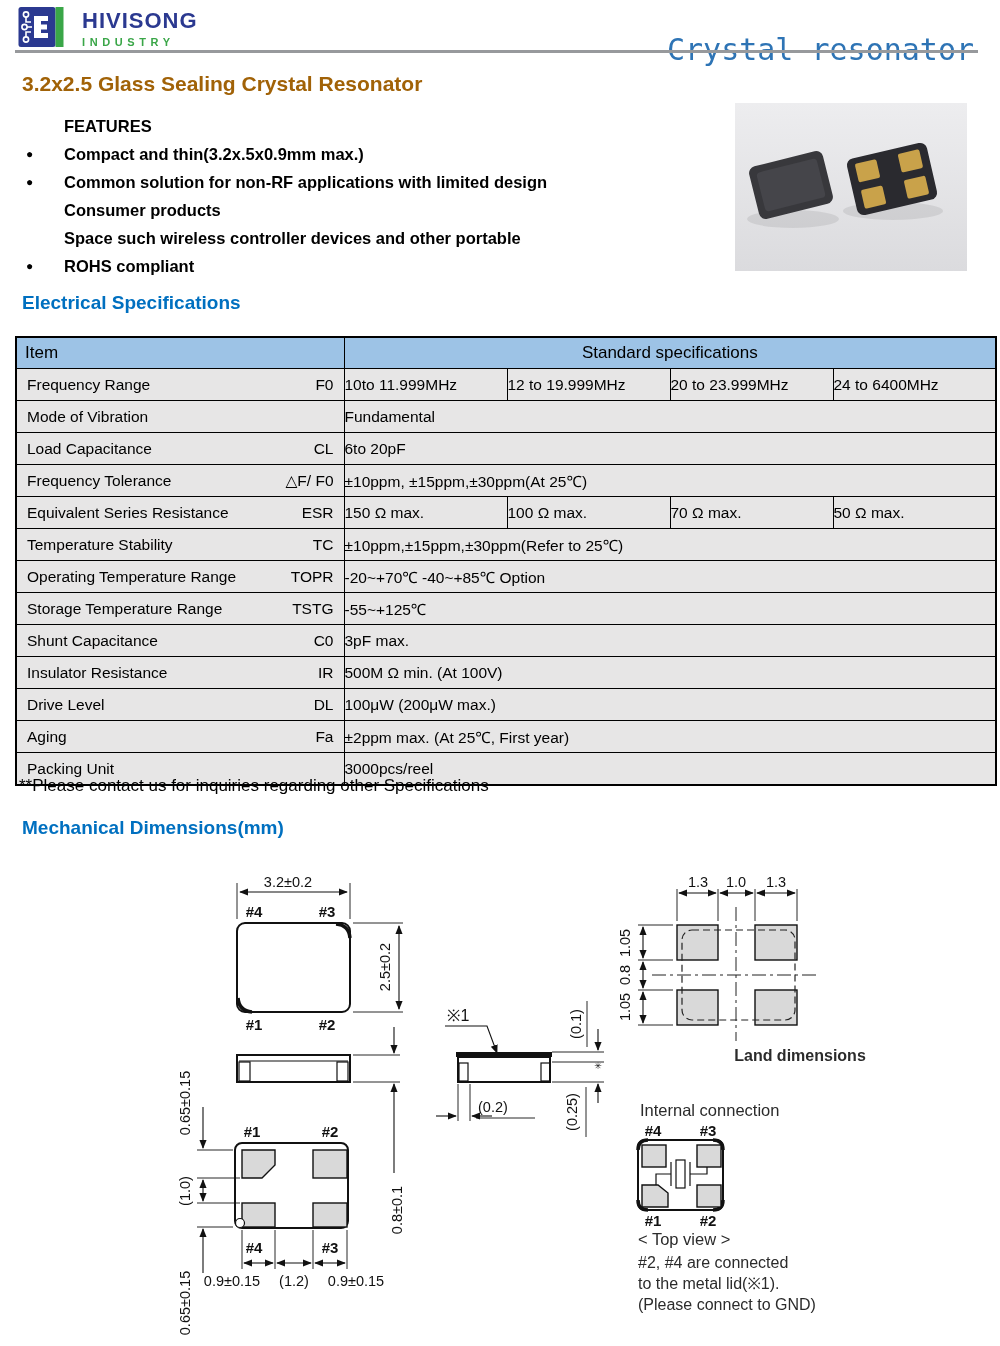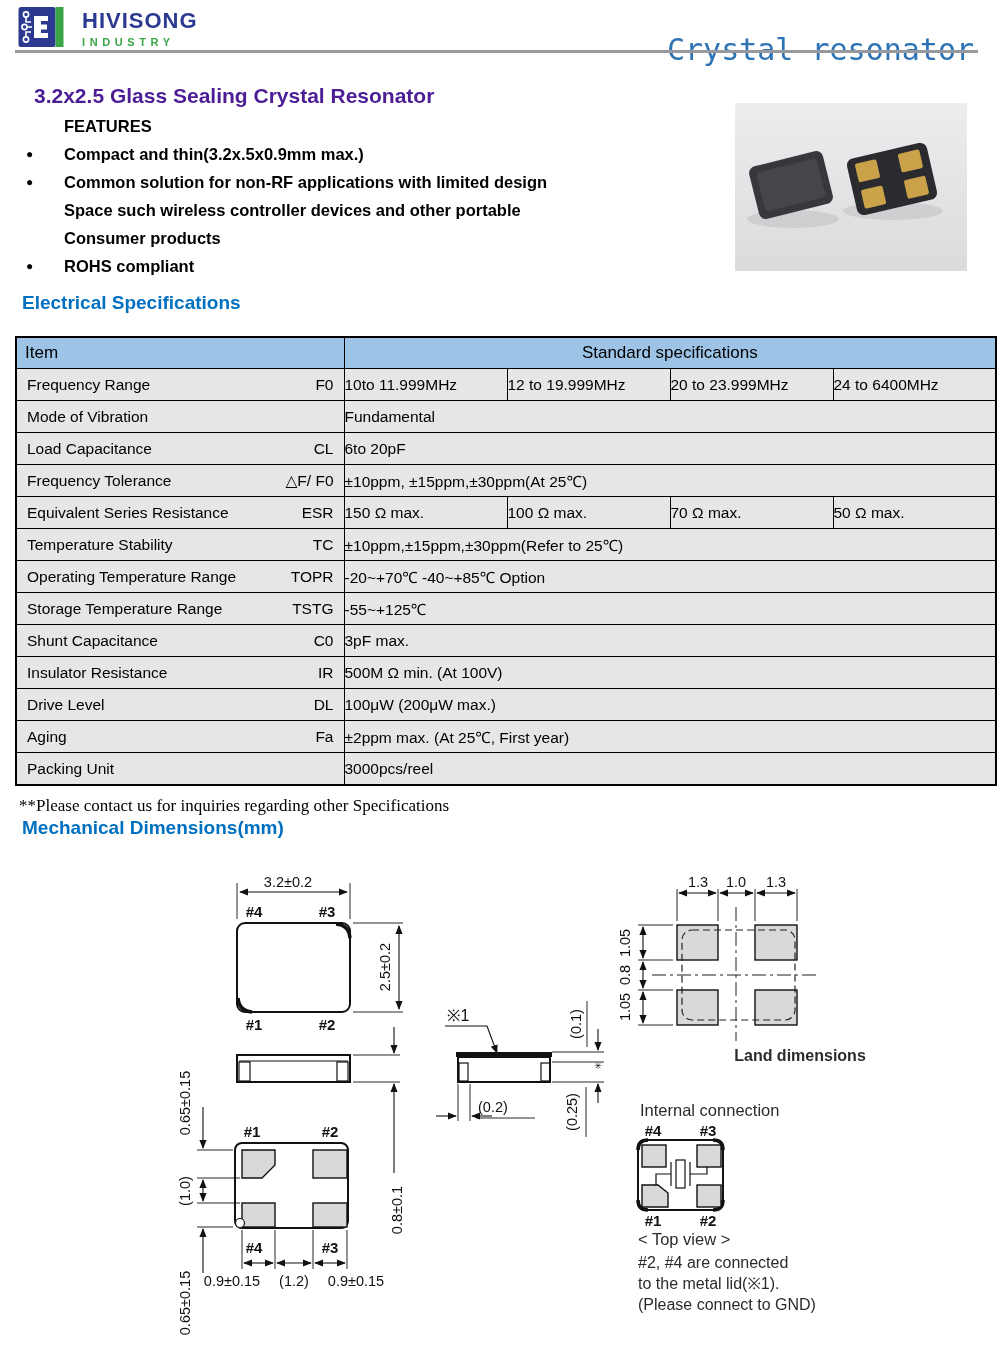--- a/index.html
+++ b/index.html
@@ -9,21 +9,21 @@
   }
   
   .logo { position:absolute; left:18px; top:6px; display:flex; align-items:flex-start; gap:18px; }
   .logo-mark { width:46px; height:42px; }
   .brand { color:#2B3990; font-weight:bold; font-size:22px; letter-spacing:1px; line-height:1; margin-top:4px; }
   .brand-sub { color:#3AA648; font-weight:bold; font-size:11px; letter-spacing:4.6px; margin-top:4px; }
   .doc-type { position:absolute; right:26px; top:32px; font-family:"DejaVu Sans Mono", monospace;
     font-size:30px; color:#2E74B5; }
   .header-rule { position:absolute; left:15px; top:50px; width:963px; height:3px; background:#97999c; }
   
-  .page-title { position:absolute; left:18px; top:68px; margin:16px; font-size:21px; font-weight:bold; color:#4c1d95; }
+  .page-title { position:absolute; left:18px; top:68px; margin:4px; font-size:21px; font-weight:bold; color:#a16207; }
   .section-heading { position:absolute; left:22px; margin:0; font-size:19px; font-weight:bold; color:#0070C0; }
   .h-electrical { top:292px; }
   .h-mechanical { top:817px; }
   
   .features { position:absolute; left:24px; top:112px; width:680px; font-size:16.5px; font-weight:bold; }
   .features-heading { padding-left:40px; line-height:28px; }
   .feature-row { display:flex; line-height:28px; }
   .bullet { width:38px; flex:none; font-size:12px; padding-left:2px; }
   .indent { padding-left:40px; }
   
@@ -31,21 +31,21 @@
   
   table.spec { position:absolute; left:15px; top:336px; width:980px; border-collapse:collapse;
     table-layout:fixed; border:2px solid #000; }
   table.spec th, table.spec td { border:1.5px solid #000; padding:0; overflow:hidden; white-space:nowrap; }
   table.spec th { background:#9DC3E6; height:30px; font-weight:normal; font-size:17px;margin-left:16px; }
   .th-item { text-align:left; padding-left:8px !important; }
   table.spec td { background:#E7E6E6; height:31px; font-size:15.5px;margin-top:12px; }
   .item-cell { display:flex; justify-content:space-between; padding:0 10px; }
   td.val { text-align:left; }
   
-  .footnote { position:absolute; left:19px; top:796px; margin:0; font-size:17px;font-family:Liberation Serif, serif; }
+  .footnote { position:absolute; left:19px; top:776px; margin:0; font-size:17px; }
   
   .drawings { position:absolute; left:0; top:855px; }
   .dimtxt { font-size:14.5px; fill:#111; }
   .pintxt { font-size:15px; font-weight:bold; fill:#111; }
   .captxt { font-size:16px; fill:#2b2b2b; font-weight:bold; }
   .notetxt { font-size:16px; fill:#2b2b2b; }
   .ttltxt { font-size:16.5px; fill:#2b2b2b; }
   .ext { stroke:#111; stroke-width:0.9; }
   .dim { stroke:#111; stroke-width:1.1; fill:none; }
   .body { fill:#fff; stroke:#111; stroke-width:2; }
@@ -88,24 +88,24 @@
     <div class="features-heading">FEATURES</div>
     <div class="feature-row">
       <span class="bullet">●</span>
       <span>Compact and thin(3.2x.5x0.9mm max.)</span>
     </div>
     <div class="feature-row">
       <span class="bullet">●</span>
       <span>Common solution for non-RF applications with limited design</span>
     </div>
     <div class="feature-row indent">
+      <span>Consumer products</span>
+    </div>
+    <div class="feature-row indent">
       <span>Space such wireless controller devices and other portable</span>
-    </div>
-    <div class="feature-row indent">
-      <span>Consumer products</span>
     </div>
     <div class="feature-row">
       <span class="bullet">●</span>
       <span>ROHS compliant</span>
     </div>
   </div>
 
   <svg class="photo" viewBox="0 0 232 168">
     <defs>
       <linearGradient id="pg" x1="0" y1="0" x2="0" y2="1">

